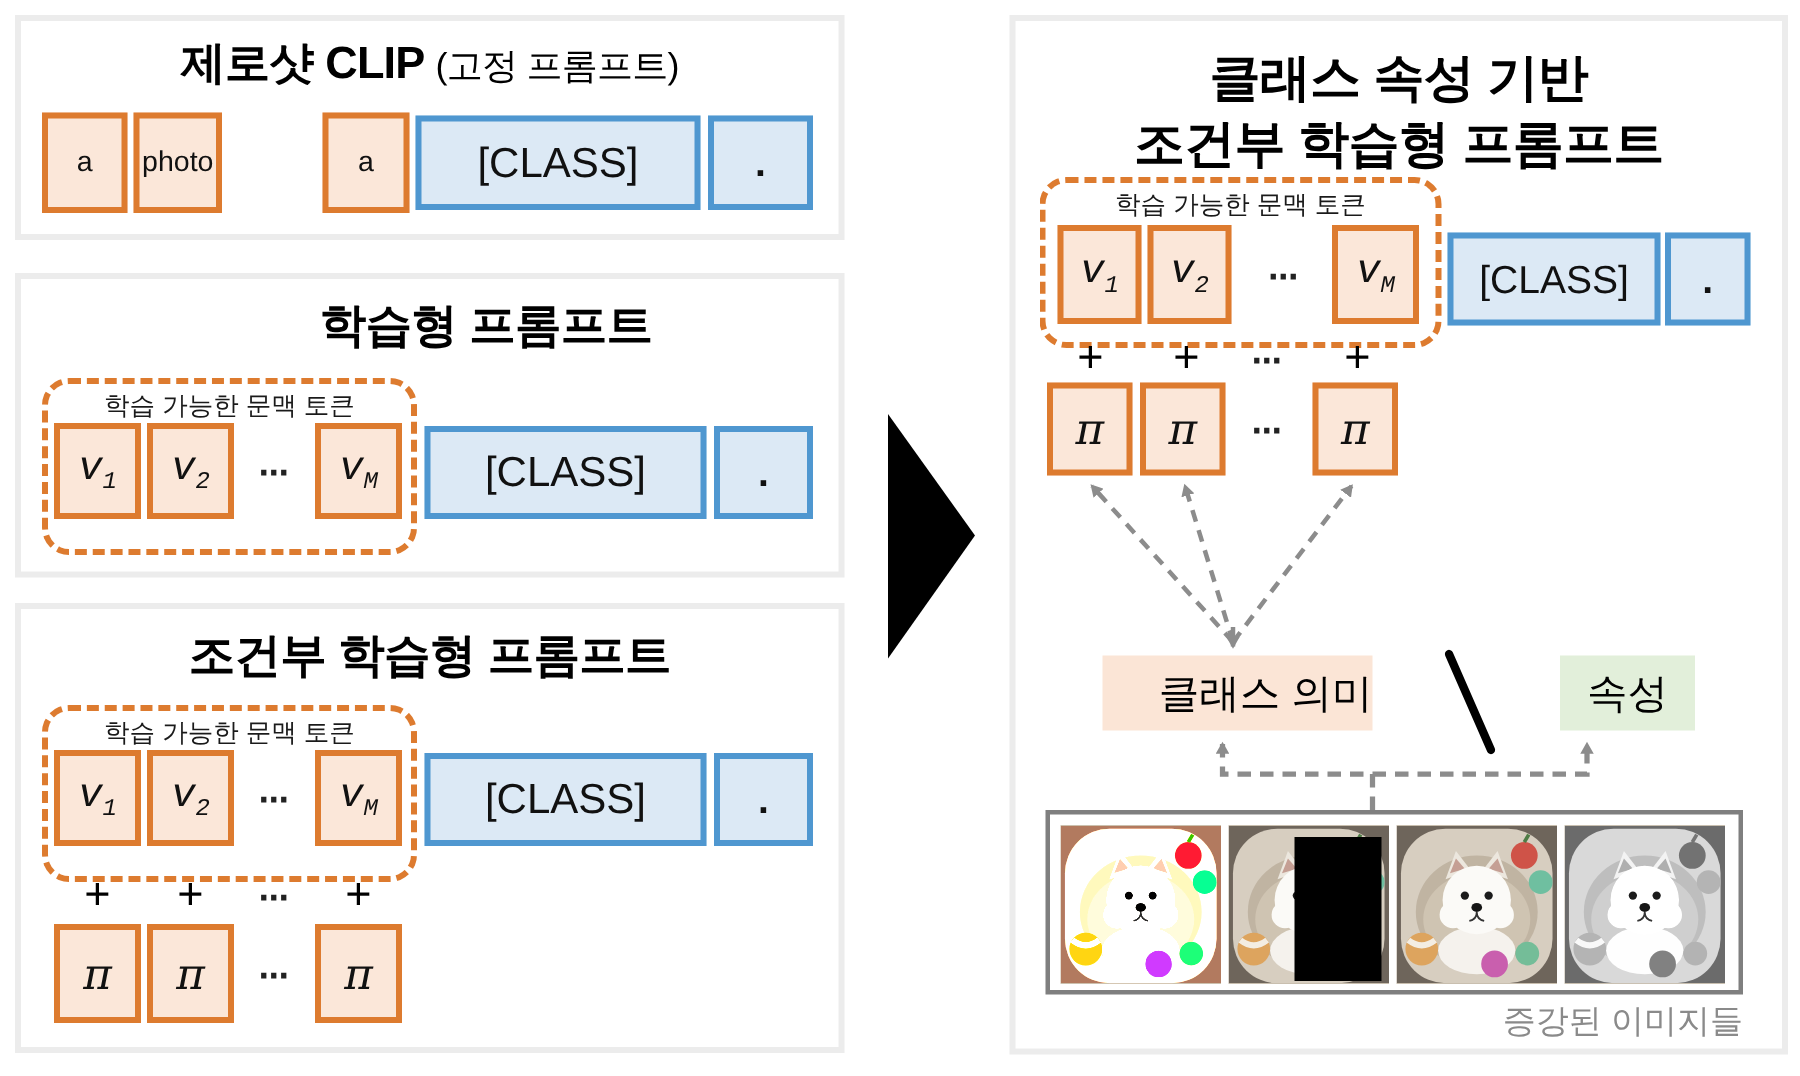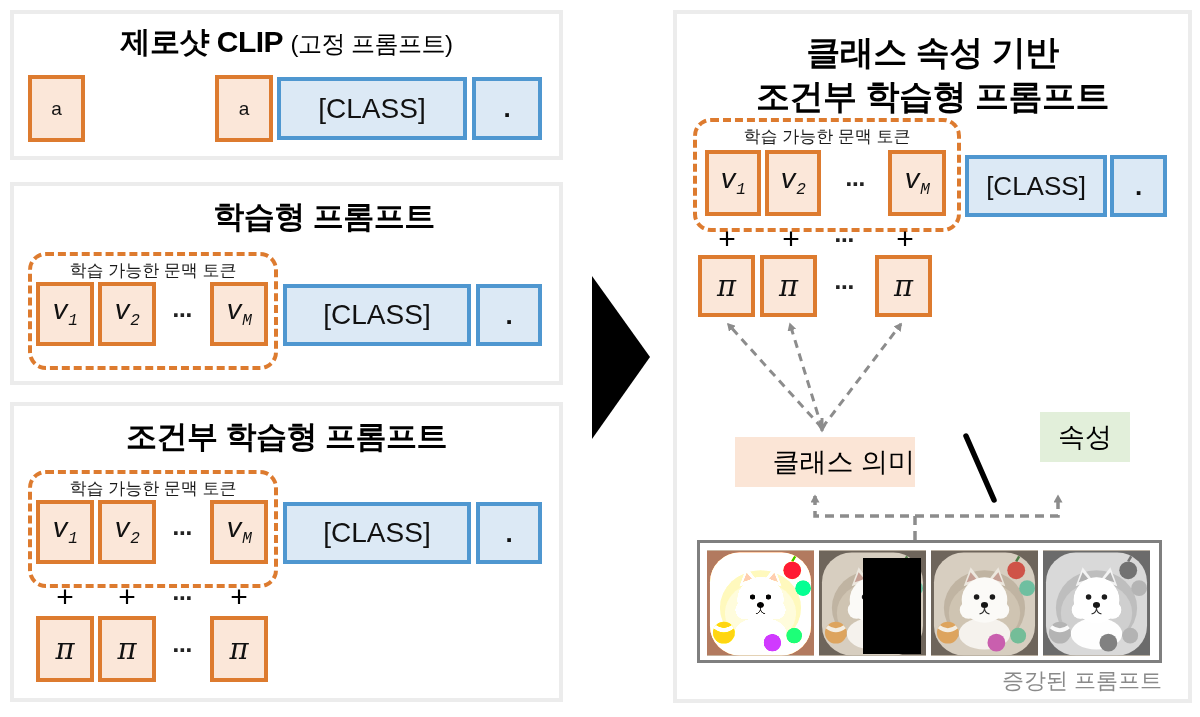--- a/index.html
+++ b/index.html
@@ -67,20 +67,23 @@
   </svg>
 
   <div class="panel" style="left:10px;top:10px;width:553px;height:150px;"></div>
   <div class="ptitle" style="left:10px;top:22px;width:553px;font-size:30px;">
     <span>제로샷 CLIP</span>
     <span style="font-weight:400;font-size:24px;">(고정 프롬프트)</span>
   </div>
   <div class="tok" style="left:28px;top:75px;width:57px;height:67px;">
       <span>a</span>
     </div>
+  <div class="tok" style="left:89px;top:75px;width:59px;height:67px;">
+      <span>photo</span>
+    </div>
   <div class="tok" style="left:215px;top:75px;width:58px;height:67px;">
       <span>a</span>
     </div>
   <div class="tok-blue" style="left:277px;top:77px;width:190px;height:63px;">
       <span>[CLASS]</span>
     </div>
   <div class="tok-blue" style="left:472px;top:77px;width:70px;height:63px;">
       <span class="period">.</span>
     </div>
 
@@ -182,21 +185,21 @@
       <span class="pi">π</span>
     </div>
   <div class="dots" style="left:828px;top:275px;">⋯</div>
   <div class="tok" style="left:875px;top:255px;width:57px;height:62px;">
       <span class="pi">π</span>
     </div>
 
   <div class="meanbox" style="left:735px;top:437px;width:180px;height:50px;background:#FBE5D6;justify-content:flex-end;">
     <span>클래스 의미</span>
   </div>
-  <div class="meanbox" style="left:1040px;top:412px;width:90px;height:50px;background:#E2EFDA;">
+  <div class="meanbox" style="left:1040px;top:437px;width:90px;height:50px;background:#E2EFDA;">
     <span>속성</span>
   </div>
 
   <svg class="overlay" width="1200" height="717">
     <defs>
       <marker id="arrGray" markerWidth="9" markerHeight="9" refX="6.5" refY="4.5" orient="auto" markerUnits="userSpaceOnUse">
         <path d="M0,0 L8,4.5 L0,9 Z" fill="#8C8C8C"></path>
       </marker>
     </defs>
     <line x1="822" y1="428" x2="728" y2="324" stroke="#8C8C8C" stroke-width="3" stroke-dasharray="8 6" marker-end="url(#arrGray)"></line>
@@ -223,15 +226,15 @@
   <div class="photo ph3" style="left:931px;top:550px;width:107px;height:106px;">
     <svg viewBox="0 0 108 106">
         <use href="#dogart"></use>
       </svg>
   </div>
   <div class="photo ph4" style="left:1043px;top:550px;width:107px;height:106px;">
     <svg viewBox="0 0 108 106">
         <use href="#dogart"></use>
       </svg>
   </div>
-  <div class="caption" style="left:900px;top:666px;width:262px;">증강된 프롬프트</div>
+  <div class="caption" style="left:900px;top:666px;width:262px;">증강된 이미지들</div>
 
 </div>
 
 </body></html>

